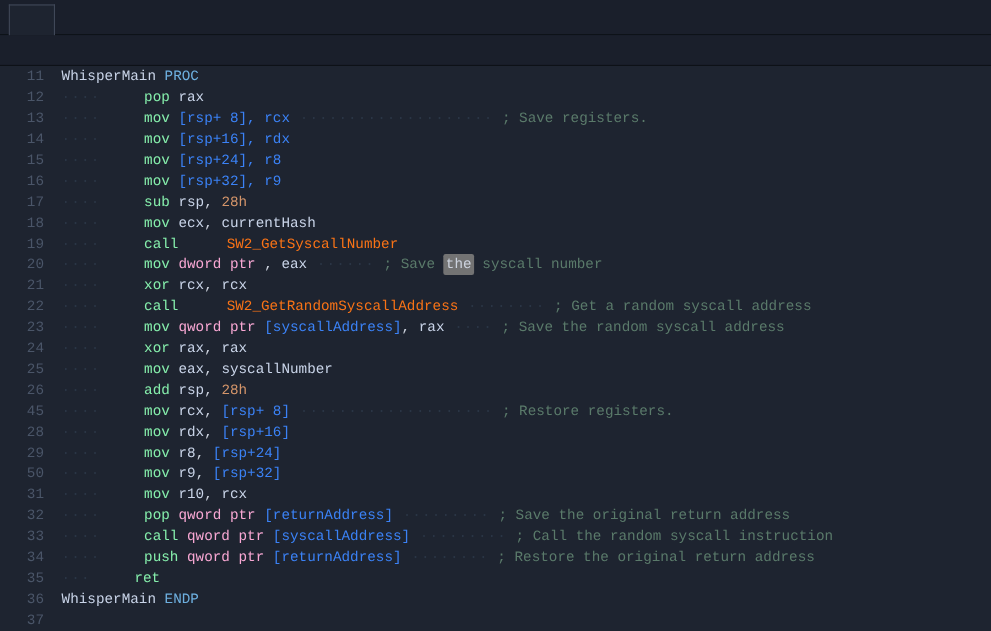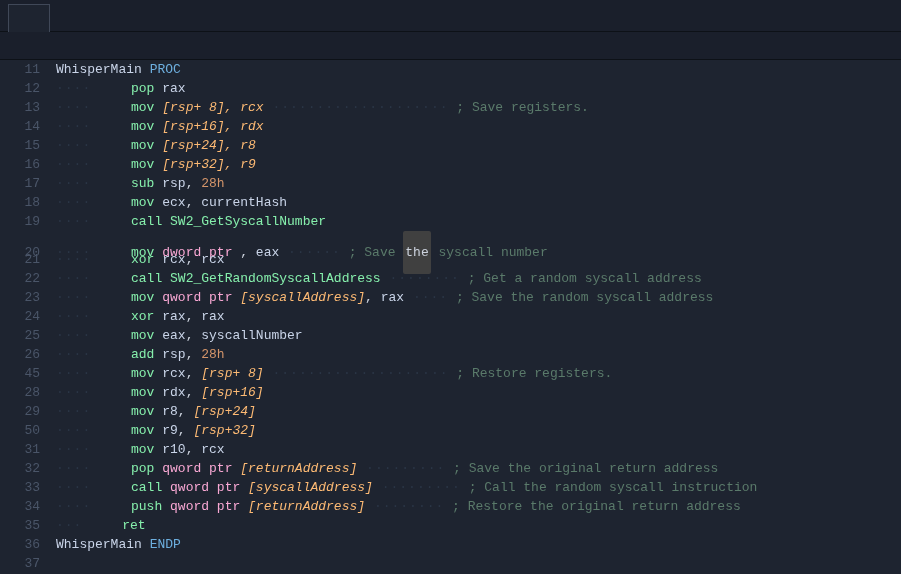--- a/index.html
+++ b/index.html
@@ -99,34 +99,34 @@
     
     .kw { color: #86efac; margin-left: 32px; }
     
     .reg { color: #c9d4e8; }
     
     .ident { color: #c9d4e8; }
     
     .comment { color: #5a7a6a; }
     
     .hl-blue {
-      background: #404040;
+      background: #737373;
       border-radius: 2px;
-      padding: 12px 2px;
-    }
-    
-    .mem { color: #fdba74; font-style: italic; }
+      padding: 0 2px;
+    }
+    
+    .mem { color: #3b82f6; }
     
     .num { color: #d4956a; }
     
     .label-main { color: #c9d4e8; font-weight: normal; }
     .label-proc { color: #6eb0e0; }
     .label-endp { color: #6eb0e0; }
     
-    .call-target { color: #86efac; }
+    .call-target { color: #f97316; margin-left: 36px; }
     
     .ptr-kw { color: #f9a8d4; text-align: center; }
   </style>
 </head>
 <body>
 
 <div class="title-bar">
   <div class="tab">
     <span class="tab-label-asm"></span>
     <span></span>

